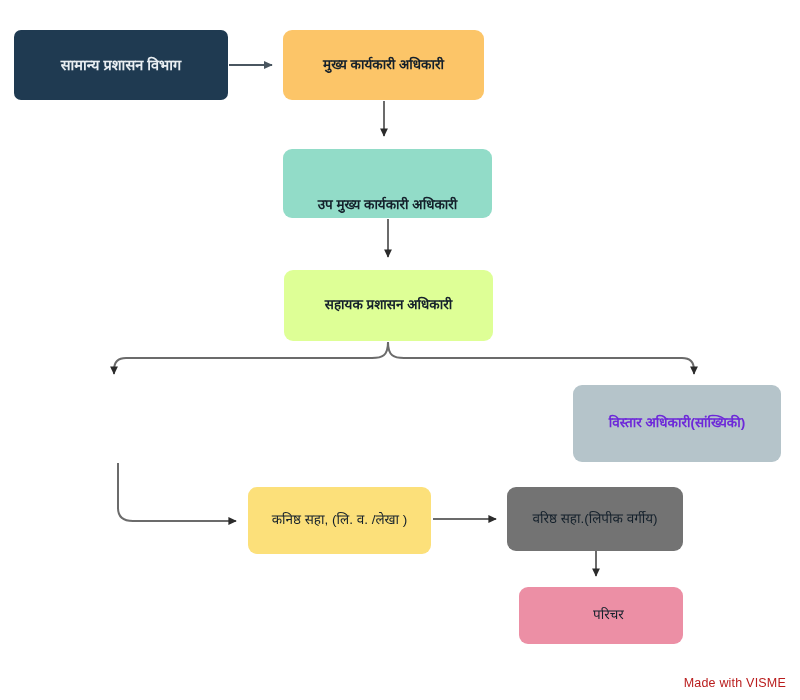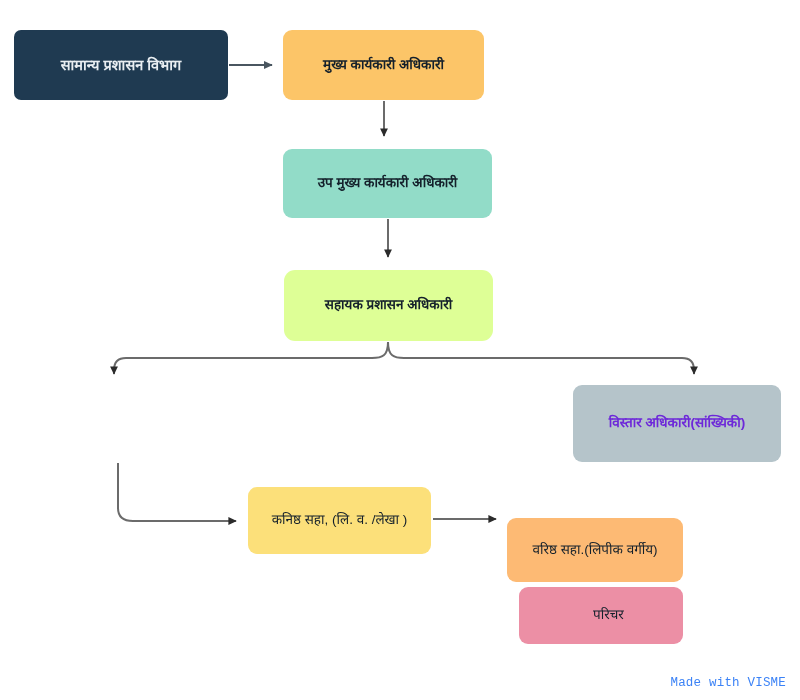--- a/index.html
+++ b/index.html
@@ -48,35 +48,35 @@
   .node.bold {
     font-weight: bold;
   }
   .node-label {
     display: block;
   }
   
   #node-gad        { left: 14px;  top: 30px;  width: 214px; height: 70px; }
   #node-ceo        { left: 283px; top: 30px;  width: 201px; height: 70px; }
   #node-dyceo      { left: 283px; top: 149px; width: 209px; height: 69px; }
-  #node-apo        { left: 284px; top: 270px; width: 209px; height: 71px; border-radius: 11px; }
+  #node-apo        { left: 284px; top: 270px; width: 209px; height: 71px; }
   #node-jao        { left: 14px;  top: 385px; width: 208px; height: 77px; }
   #node-eo-stat    { left: 573px; top: 385px; width: 208px; height: 77px; }
   #node-jr-asst    { left: 248px; top: 487px; width: 183px; height: 67px; text-align: right; }
   #node-sr-asst    { left: 507px; top: 487px; width: 176px; height: 60px; }
   #node-attendant  { left: 519px; top: 587px; width: 164px; height: 57px; padding-left: 25px; }
 
   #watermark {
     position: absolute;
     right: 14px;
     bottom: 10px;
     font-size: 12.5px;
-    color: #3b82f6;
+    color: #b91c1c;
     letter-spacing: 0.2px;
-    font-family: Liberation Mono, monospace;
+    font-family: Liberation Sans, sans-serif;
   }
 </style>
 </head>
 <body style="background: rgb(255, 255, 255);">
 
 <div id="canvas">
 
   <svg id="edges" viewBox="0 0 800 700" width="800" height="700" xmlns="http://www.w3.org/2000/svg">
     <defs>
       <marker id="arrowhead" markerWidth="9" markerHeight="9" refX="7.6" refY="4.5" orient="auto" markerUnits="userSpaceOnUse">
@@ -121,38 +121,38 @@
   </svg>
 
   <div class="node bold" id="node-ceo" style="left: 283px; top: 30px; width: 201px; height: 70px; background: rgb(252, 197, 104); color: rgb(20, 32, 43);">
     <span class="node-label">मुख्य कार्यकारी अधिकारी</span>
   </div>
 
   <div class="node dark bold" id="node-gad" style="left: 14px; top: 30px; width: 214px; height: 70px; background: rgb(31, 58, 81); color: rgb(233, 238, 242);">
     <span class="node-label">सामान्य प्रशासन विभाग</span>
   </div>
 
-  <div class="node bold" id="node-dyceo" style="left: 283px; top: 149px; width: 209px; height: 69px; background: rgb(146, 220, 200); color: rgb(20, 32, 43);">
+  <div class="node bold" id="node-dyceo" style="left: 283px; top: 149px; width: 209px; height: 69px; background: rgb(146, 220, 200); color: rgb(20, 32, 43); align-items: flex-end;">
     <span class="node-label">उप मुख्य कार्यकारी अधिकारी</span>
   </div>
 
   <div class="node bold" id="node-apo" style="left: 284px; top: 270px; width: 209px; height: 71px; background: rgb(222, 255, 150); color: rgb(20, 32, 43);">
     <span class="node-label">सहायक प्रशासन अधिकारी</span>
   </div>
 
 
   <div class="node bold" id="node-eo-stat" style="left: 573px; top: 385px; width: 208px; height: 77px; background: rgb(181, 196, 202); color: #6d28d9;">
     <span class="node-label">विस्तार अधिकारी(सांख्यिकी)</span>
   </div>
 
   <div class="node" id="node-jr-asst" style="left: 248px; top: 487px; width: 183px; height: 67px; background: rgb(252, 224, 122); color: rgb(20, 32, 43);">
     <span class="node-label">कनिष्ठ सहा, (लि. व. /लेखा )</span>
   </div>
 
-  <div class="node" id="node-sr-asst" style="left: 507px; top: 487px; width: 176px; height: 64px; background: #fdba74; color: rgb(20, 32, 43); margin-top: 31px;">
+  <div class="node" id="node-sr-asst" style="left: 507px; top: 487px; width: 176px; height: 64px; background: #737373; color: rgb(20, 32, 43);">
     <span class="node-label">वरिष्ठ सहा.(लिपीक वर्गीय)</span>
   </div>
 
   <div class="node" id="node-attendant" style="left: 519px; top: 587px; width: 164px; height: 57px; background: rgb(236, 143, 165); color: rgb(20, 32, 43);">
     <span class="node-label">परिचर</span>
   </div>
 
   <div id="watermark">Made with VISME</div>
 
 </div>

